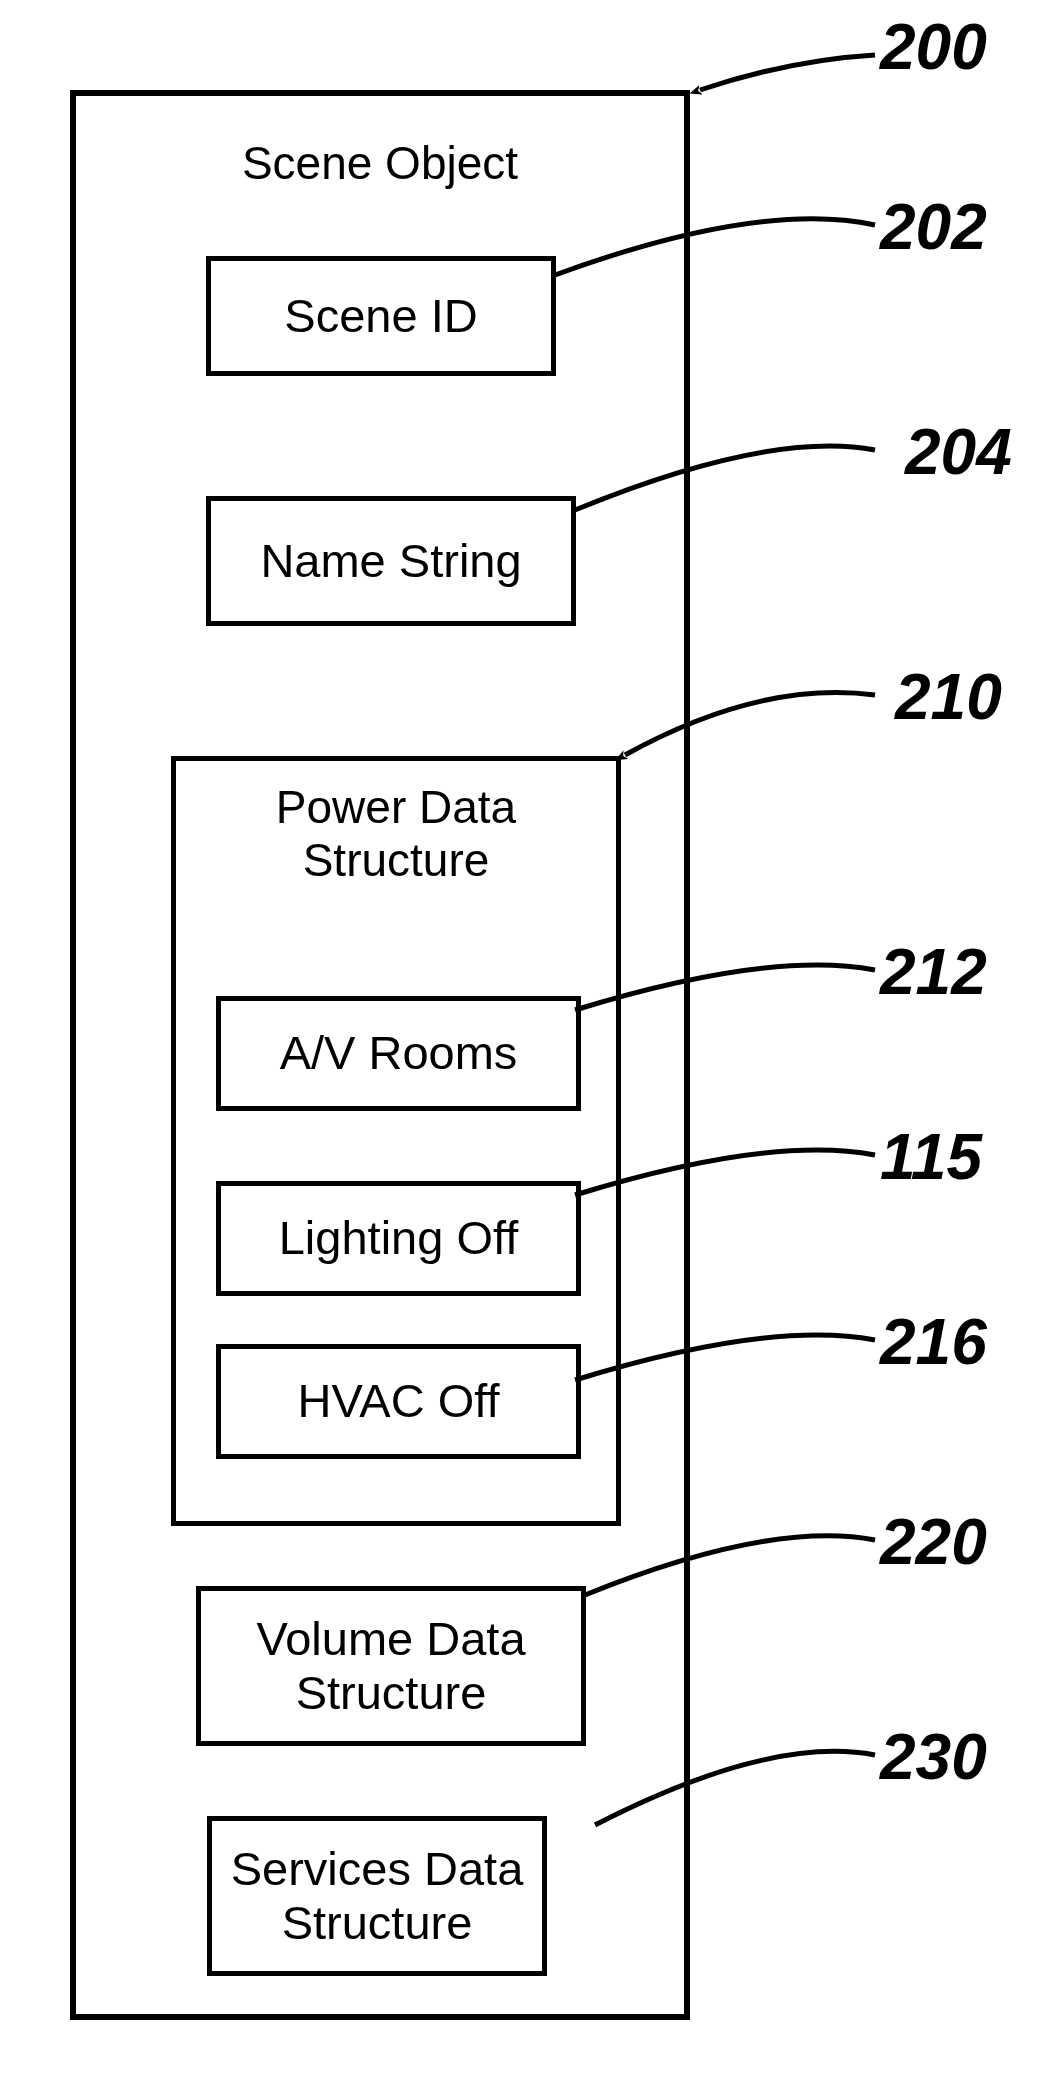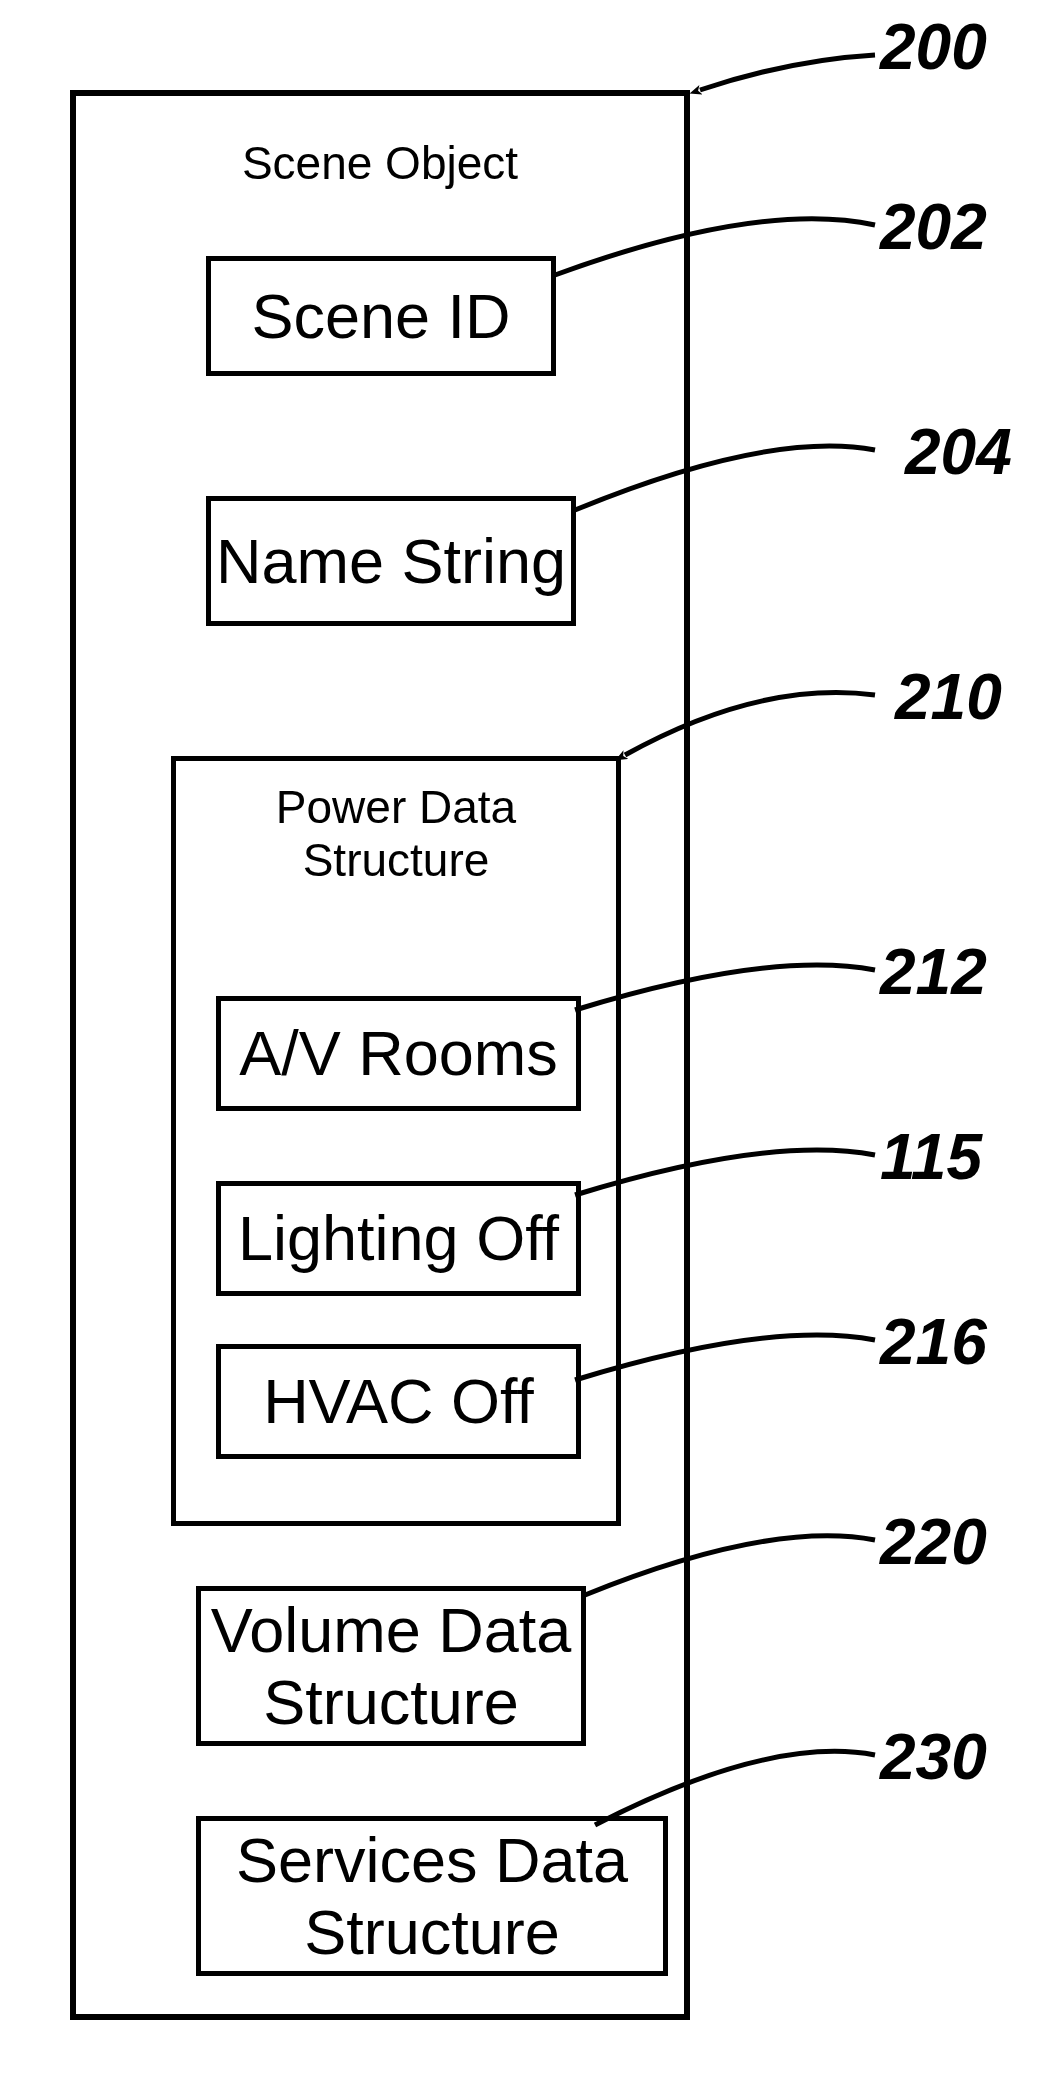--- a/index.html
+++ b/index.html
@@ -22,21 +22,21 @@
   }
   .title {
     text-align: center;
     font-size: 46px;
     margin-top: 40px;
   }
   .small-box {
     border: 5px solid #000;
     box-sizing: border-box;
     text-align: center;
-    font-size: 63px;
+    font-size: 47px;
     display: flex;
     align-items: center;
     justify-content: center;
     line-height: 1.15;
   }
   #scene-id-box {
     position: absolute;
     left: 130px;
     top: 160px;
     width: 350px;
@@ -87,23 +87,23 @@
   }
   #volume-box {
     position: absolute;
     left: 120px;
     top: 1490px;
     width: 390px;
     height: 160px;
   }
   #services-box {
     position: absolute;
-    left: 120px;
+    left: 131px;
     top: 1720px;
-    width: 472px;
+    width: 340px;
     height: 160px;
   }
   .ref-label {
     position: absolute;
     font-style: italic;
     font-weight: bold;
     font-size: 64px;
     font-family: Arial, Helvetica, sans-serif;
   }
   svg.leader {

